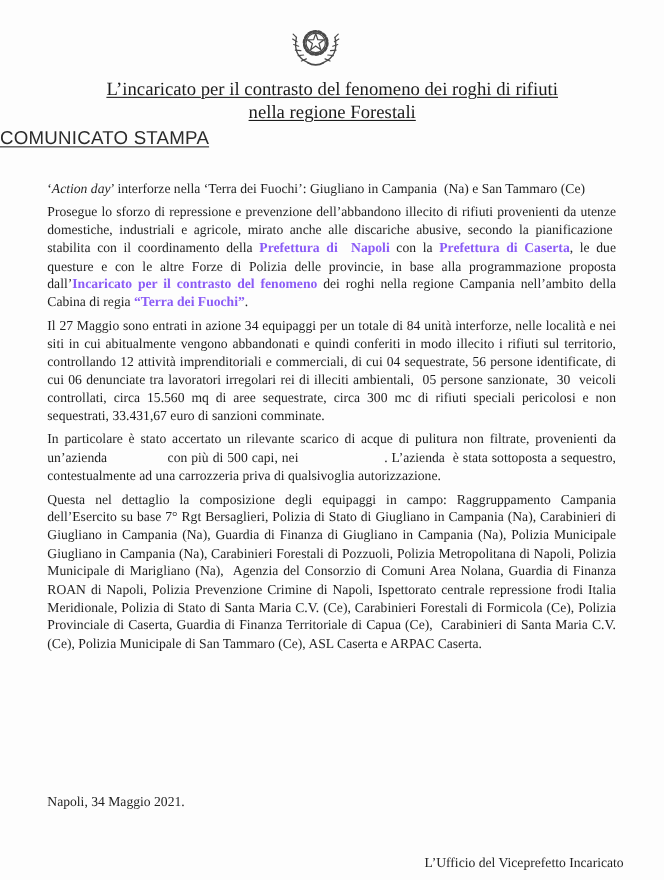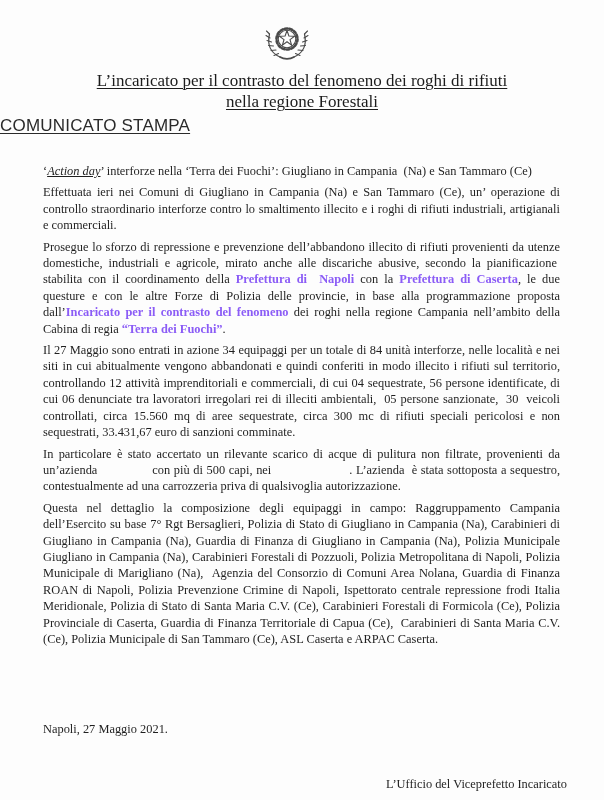--- a/index.html
+++ b/index.html
@@ -50,21 +50,21 @@
 
   .body-text {
     position: absolute;
     top: 163px; left: 43px; right: 44px;
     font-size: 12.4px;
     line-height: 16.4px;
     text-align: justify;
   }
   .body-text p { margin-bottom: 5px; }
   .body-text .b { font-weight: bold; color: #8b5cf6; }
-  .body-text .i { font-style: italic; text-decoration: underline; }
+  .body-text .i { font-style: italic; }
   .redact-gap { display: inline-block; }
 
   .dateline {
     position: absolute;
     top: 721px; left: 43px;
     font-size: 12.4px;
     line-height: 16px;
   }
   .signature {
     position: absolute;
@@ -96,24 +96,23 @@
 
   <div class="title-block">
     <div class="tline">L’incaricato per il contrasto del fenomeno dei roghi di rifiuti</div>
     <div class="tline">nella regione Forestali</div>
   </div>
 
   <div class="subtitle">COMUNICATO STAMPA</div>
 
   <div class="body-text">
     <p><span>‘</span><span class="i">Action day</span><span>’ interforze nella ‘Terra dei Fuochi’: Giugliano in Campania&nbsp; (Na) e San Tammaro (Ce)</span></p>
-    <p><span>Effettuata ieri nei Comuni di Giugliano in Campania (Na) e San Tammaro (Ce), un’ operazione di controllo straordinario interforze contro lo smaltimento illecito e i roghi di rifiuti industriali, artigianali e commerciali.</span></p>
     <p><span>Prosegue lo sforzo di repressione e prevenzione dell’abbandono illecito di rifiuti provenienti da utenze domestiche, industriali e agricole, mirato anche alle discariche abusive, secondo la pianificazione&nbsp; stabilita con il coordinamento della </span><span class="b">Prefettura di&nbsp; Napoli</span><span> con la </span><span class="b">Prefettura di Caserta</span><span>, le due questure e con le altre Forze di Polizia delle provincie, in base alla programmazione proposta dall’</span><span class="b">Incaricato per il contrasto del fenomeno</span><span> dei roghi nella regione Campania nell’ambito della Cabina di regia </span><span class="b">“Terra dei Fuochi”</span><span>.</span></p>
     <p><span>Il 27 Maggio sono entrati in azione 34 equipaggi per un totale di 84 unità interforze, nelle località e nei siti in cui abitualmente vengono abbandonati e quindi conferiti in modo illecito i rifiuti sul territorio, controllando 12 attività imprenditoriali e commerciali, di cui 04 sequestrate, 56 persone identificate, di cui 06 denunciate tra lavoratori irregolari rei di illeciti ambientali,&nbsp; 05 persone sanzionate,&nbsp; 30&nbsp; veicoli controllati, circa 15.560 mq di aree sequestrate, circa 300 mc di rifiuti speciali pericolosi e non sequestrati, 33.431,67 euro di sanzioni comminate.</span></p>
     <p><span>In particolare è stato accertato un rilevante scarico di acque di pulitura non filtrate, provenienti da un’azienda</span><span class="redact-gap" style="width: 55px;">&nbsp;</span><span>con più di 500 capi, nei</span><span class="redact-gap" style="width: 78px;">&nbsp;</span><span>. L’azienda&nbsp; è stata sottoposta a sequestro, contestualmente ad una carrozzeria priva di qualsivoglia autorizzazione.</span></p>
     <p><span>Questa nel dettaglio la composizione degli equipaggi in campo: Raggruppamento Campania dell’Esercito su base 7° Rgt Bersaglieri, Polizia di Stato di Giugliano in Campania (Na), Carabinieri di Giugliano in Campania (Na), Guardia di Finanza di Giugliano in Campania (Na), Polizia Municipale Giugliano in Campania (Na), Carabinieri Forestali di Pozzuoli, Polizia Metropolitana di Napoli, Polizia Municipale di Marigliano (Na),&nbsp; Agenzia del Consorzio di Comuni Area Nolana, Guardia di Finanza ROAN di Napoli, Polizia Prevenzione Crimine di Napoli, Ispettorato centrale repressione frodi Italia Meridionale, Polizia di Stato di Santa Maria C.V. (Ce), Carabinieri Forestali di Formicola (Ce), Polizia Provinciale di Caserta, Guardia di Finanza Territoriale di Capua (Ce),&nbsp; Carabinieri di Santa Maria C.V. (Ce), Polizia Municipale di San Tammaro (Ce), ASL Caserta e ARPAC Caserta.</span></p>
   </div>
 
-  <div class="dateline">Napoli, 27 Maggio 2021.</div>
+  <div class="dateline">Napoli, 34 Maggio 2021.</div>
 
   <div class="signature">L’Ufficio del Viceprefetto Incaricato</div>
 
 </div>
 
 </body></html>

